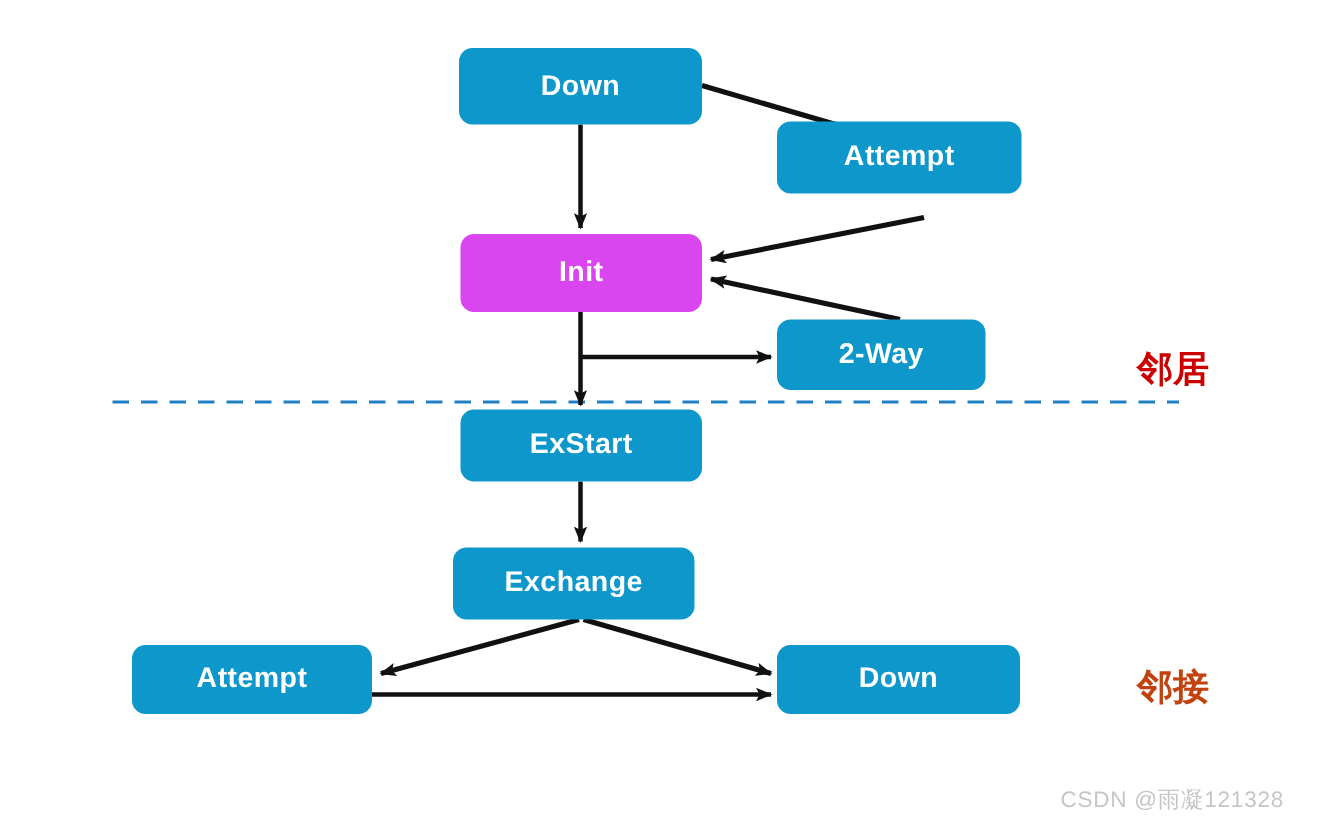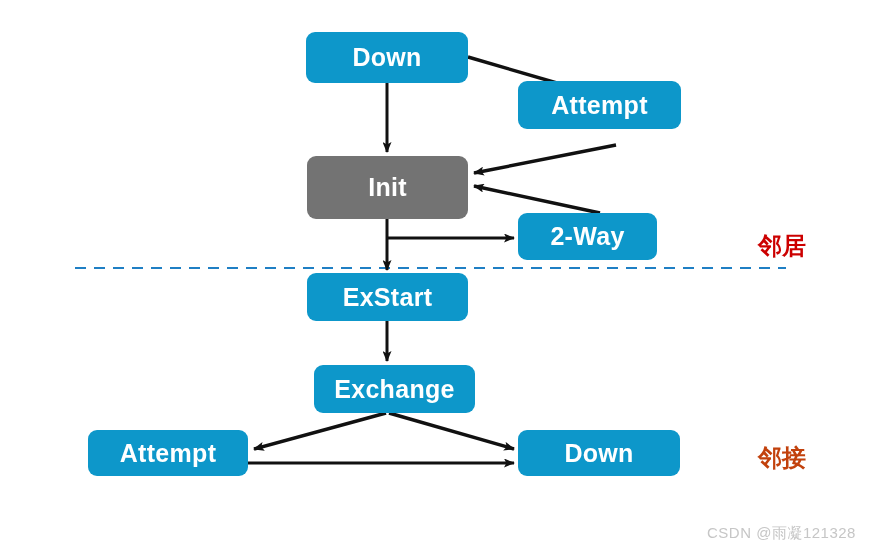--- a/index.html
+++ b/index.html
@@ -23,21 +23,21 @@
     height: 552px;
   }
   .node {
     position: absolute;
     display: flex;
     align-items: center;
     justify-content: center;
     background: #0d97ca;
     border-radius: 9px;
     color: #ffffff;
-    font-size: 25px;
+    font-size: 19px;
     font-weight: 600;
     letter-spacing: 0.3px;
     text-align: center;
     box-sizing: border-box;
     -webkit-font-smoothing: antialiased;
   }
   .zone-label {
     position: absolute;
     color: #cc0000;
     font-size: 24px;
@@ -86,30 +86,30 @@
 
     <line x1="248" y1="463" x2="514" y2="463" stroke="#111111" stroke-width="3" marker-end="url(#arrowhead)"></line>
   </svg>
 
   <div class="node" style="left: 306px; top: 32px; width: 162px; height: 51px; background: rgb(13, 151, 202); color: rgb(255, 255, 255);">
       <span>Down</span>
     </div>
   <div class="node" style="left: 518px; top: 81px; width: 163px; height: 48px; background: rgb(13, 151, 202); color: rgb(255, 255, 255);">
       <span>Attempt</span>
     </div>
-  <div class="node" style="left: 307px; top: 156px; width: 161px; height: 63px; background: #737373; color: rgb(255, 255, 255);">
+  <div class="node" style="left: 307px; top: 156px; width: 161px; height: 52px; background: #d946ef; color: rgb(255, 255, 255);">
       <span>Init</span>
     </div>
   <div class="node" style="left: 518px; top: 213px; width: 139px; height: 47px; background: rgb(13, 151, 202); color: rgb(255, 255, 255);">
       <span>2-Way</span>
     </div>
   <div class="node" style="left: 307px; top: 273px; width: 161px; height: 48px; background: rgb(13, 151, 202); color: rgb(255, 255, 255);">
       <span>ExStart</span>
     </div>
-  <div class="node" style="left: 314px; top: 365px; width: 161px; height: 48px; background: rgb(13, 151, 202); color: rgb(255, 255, 255);">
+  <div class="node" style="left: 302px; top: 365px; width: 161px; height: 48px; background: rgb(13, 151, 202); color: rgb(255, 255, 255);">
       <span>Exchange</span>
     </div>
   <div class="node" style="left: 88px; top: 430px; width: 160px; height: 46px; background: rgb(13, 151, 202); color: rgb(255, 255, 255);">
       <span>Attempt</span>
     </div>
   <div class="node" style="left: 518px; top: 430px; width: 162px; height: 46px; background: rgb(13, 151, 202); color: rgb(255, 255, 255);">
       <span>Down</span>
     </div>
 
   <div class="zone-label" style="left: 758px; top: 230px; color: rgb(204, 0, 0);">邻居</div>

